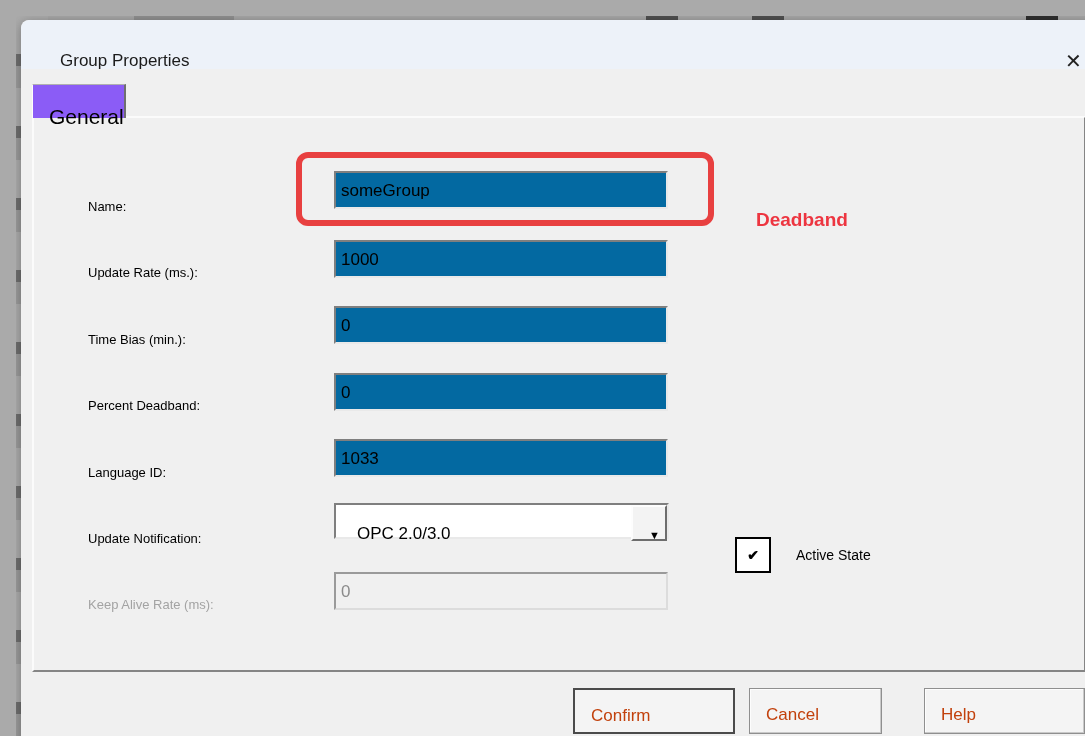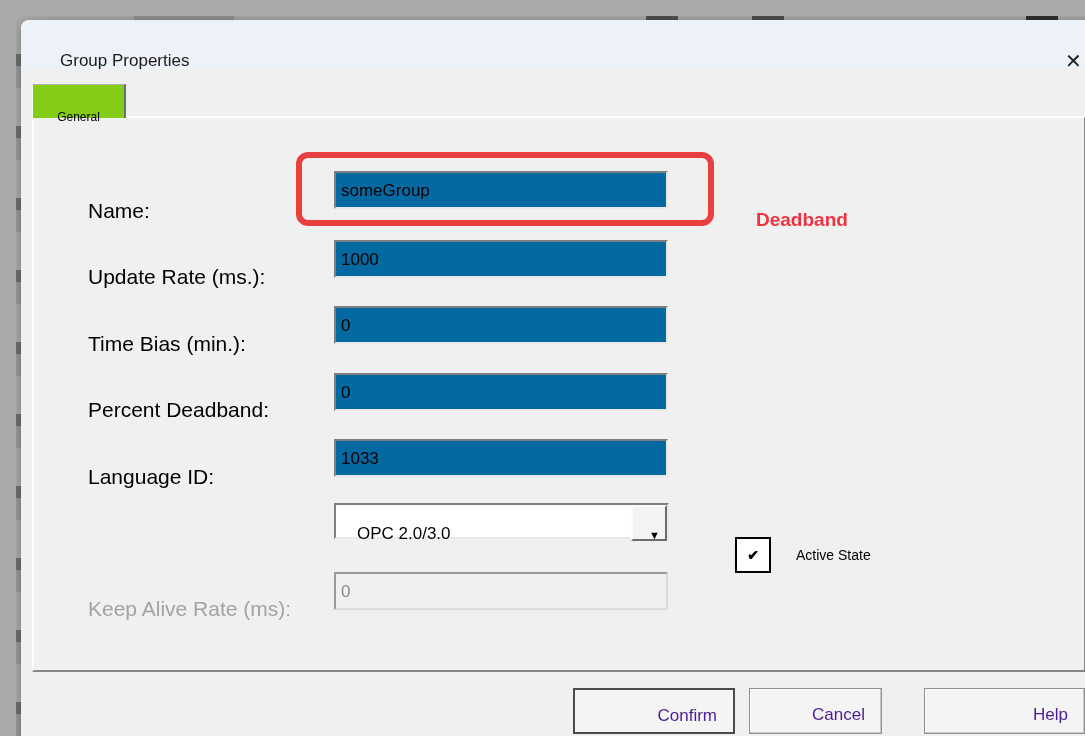--- a/index.html
+++ b/index.html
@@ -50,38 +50,38 @@
   }
   .close-btn {
     position: absolute; right: 16px; top: 11px; width: 30px; height: 28px;
     font-size: 20px; color: #222; text-align: center; line-height: 28px;
     cursor: default; font-family: "DejaVu Sans", sans-serif;
   }
 
   
   .tab {
     position: absolute; left: 11px; top: 64px; width: 94px; height: 34px;
-    background: #84cc16; z-index: 3;
+    background: #8b5cf6; z-index: 3;
     border-top: 1px solid #b0b0b0;
     border-left: 1px solid #fdfdfd;
     border-right: 2px solid #6f6f6f;
-    font-size: 12px; color: #000;
+    font-size: 21px; color: #000;
     text-align: center; line-height: 32px;
   }
   .panel {
     position: absolute; left: 11px; top: 96px; width: 1054px; height: 556px;
     background: #f0f0f0; z-index: 1;
     border: 2px solid;
     border-color: #fbfbfb #858585 #858585 #fbfbfb;
   }
 
   
   .flabel {
     position: absolute; left: 51px; height: 22px;
-    font-size: 21px; color: #000; white-space: nowrap; z-index: 4;
+    font-size: 13px; color: #000; white-space: nowrap; z-index: 4;
   }
   .flabel.disabled { color: #a3a3a3; }
   .tbox {
     position: absolute; left: 313px; width: 334px; height: 38px; z-index: 4;
     background: #0369a1;
     border: 2px solid;
     border-color: #7f7f7f #e9e9e9 #e9e9e9 #7f7f7f;
     font-family: "Liberation Sans", sans-serif;
     font-size: 17px; color: #000;
     padding: 1px 4px 0 5px;
@@ -131,21 +131,21 @@
     font-size: 19px; font-weight: 600; color: #ed3540;
   }
 
   
   .btn {
     position: absolute; top: 668px; height: 46px; z-index: 2;
     background: #f4f4f4;
     border: 1px solid #8f8f8f;
     box-shadow: inset -1px -1px 0 #c9c9c9, inset 1px 1px 0 #fdfdfd;
     font-family: "Liberation Sans", sans-serif;
-    font-size: 17px; color: #4c1d95; text-align: right;
+    font-size: 17px; color: #c2410c; text-align: left;
   }
   .btn.default {
     border: 2px solid #4b4b4b;
     box-shadow: none;
   }
   .btn-confirm { left: 552px; width: 162px; }
   .btn-cancel  { left: 728px; width: 133px; }
   .btn-help    { left: 903px; width: 161px; }
 </style>
 </head>
@@ -181,20 +181,21 @@
 
   <div class="flabel" style="top:296px;">Time Bias (min.):</div>
   <input class="tbox" style="top: 286px;" value="0">
 
   <div class="flabel" style="top:362px;">Percent Deadband:</div>
   <input class="tbox" style="top: 353px;" value="0">
 
   <div class="flabel" style="top:429px;">Language ID:</div>
   <input class="tbox" style="top: 419px;" value="1033">
 
+  <div class="flabel" style="top:495px;">Update Notification:</div>
   <div class="combo">
     <div class="combo-value">OPC 2.0/3.0</div>
     <div class="combo-btn">▼</div>
   </div>
   <div class="checkbox-row">
     <span class="checkbox">
         <span>✔</span>
       </span>
     <span class="checkbox-label">Active State</span>
   </div>

